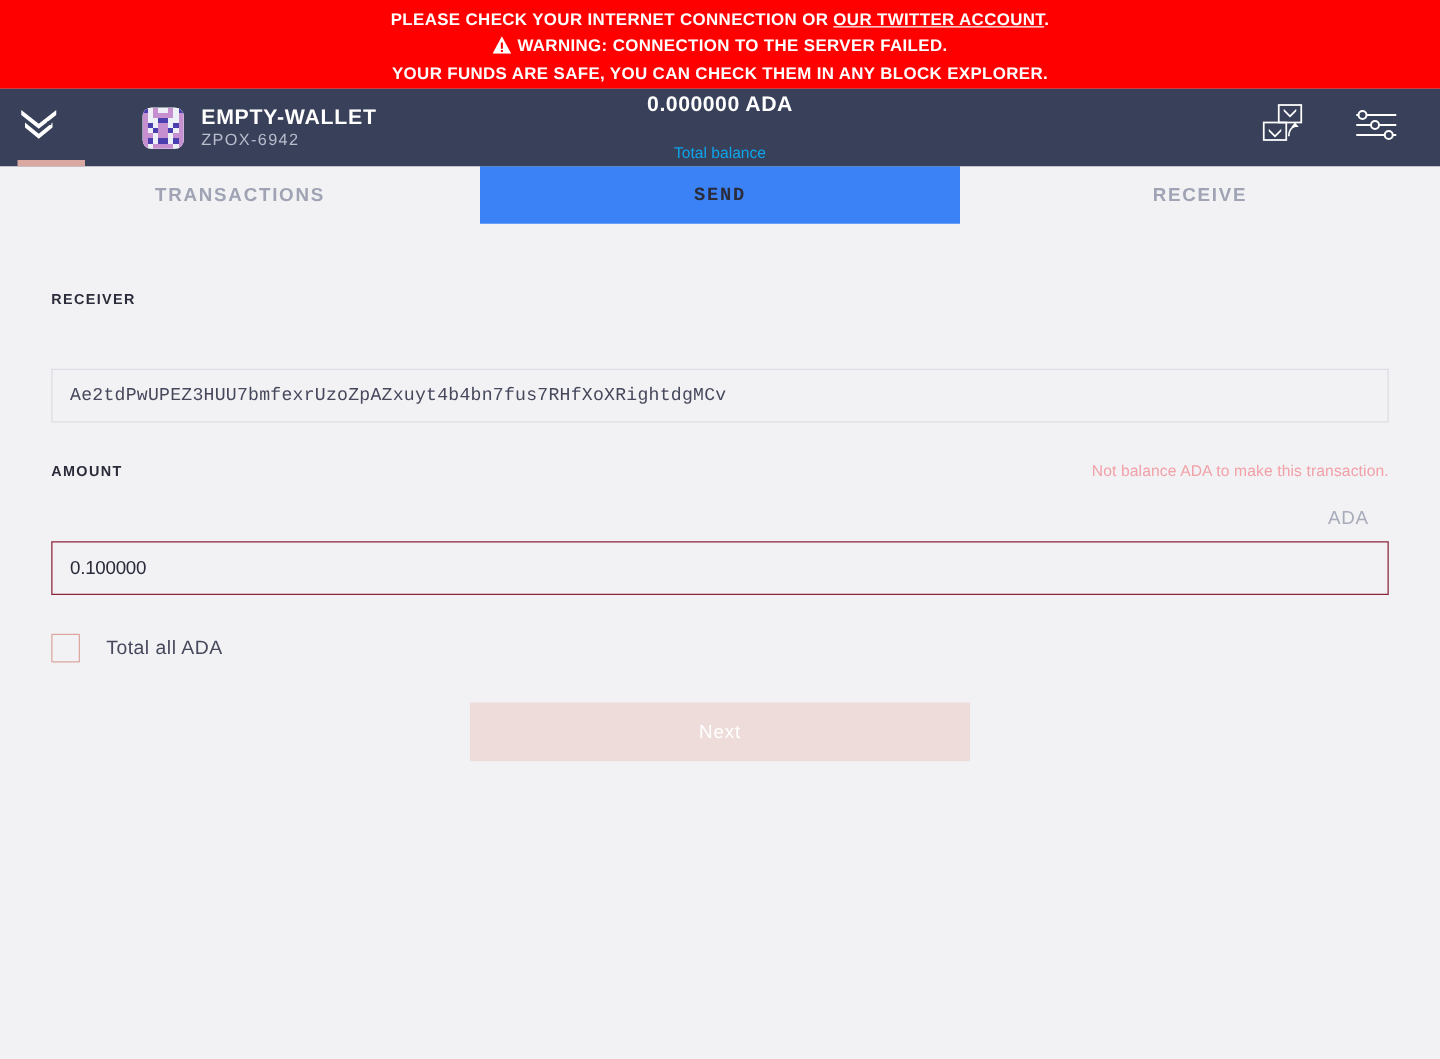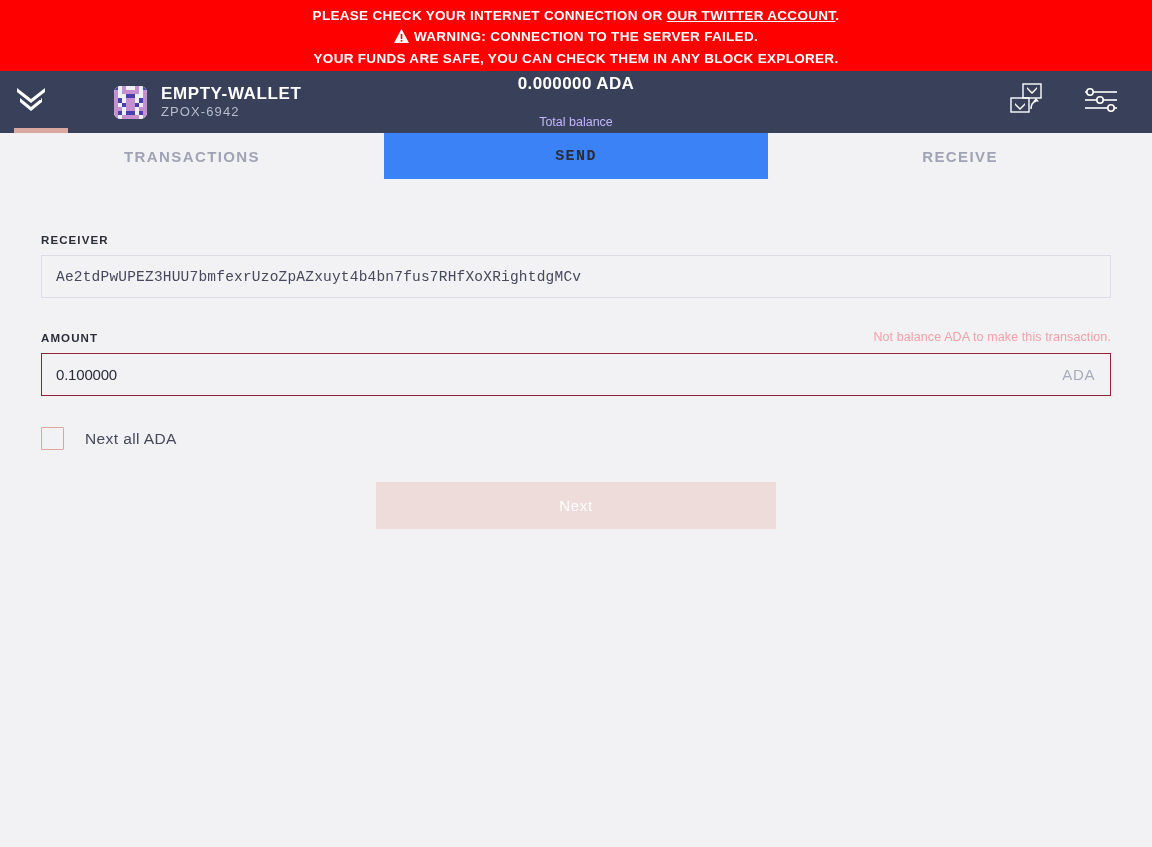--- a/index.html
+++ b/index.html
@@ -100,21 +100,21 @@
     pointer-events: none;
   }
   .balance-amount {
     color: #ffffff;
     font-size: 17px;
     font-weight: 700;
     letter-spacing: 0.4px;
     line-height: 20px;
   }
   .balance-label {
-    color: #c4b5fd;
+    color: #0ea5e9;
     font-size: 12.5px;
     line-height: 16px;
     margin-top: 20px;
   }
   .topbar-actions {
     margin-left: auto;
     display: flex;
     align-items: center;
     gap: 28px;
     padding-right: 28px;
@@ -192,20 +192,21 @@
     width: 100%;
     height: 43px;
     background: #f2f2f4;
     border: 1px solid #dcdde4;
     color: #46485c;
     font-family: "Liberation Mono", monospace;
     font-size: 14.5px;
     padding: 0 14px;
     letter-spacing: 0.2px;
     outline: none;
+    margin-top: 40px;
   }
   .input-wrap.error .text-input {
     border: 1px solid #8d2438;
     font-family: "Liberation Sans", sans-serif;
     font-size: 15px;
     letter-spacing: -0.2px;
     color: #2b2c3a;
   }
   .input-suffix {
     position: absolute;
@@ -387,21 +388,21 @@
         <span class="field-error">Not balance ADA to make this transaction.</span>
       </div>
       <div class="input-wrap error">
         <input class="text-input" type="text" value="0.100000" style="">
         <span class="input-suffix">ADA</span>
       </div>
     </div>
 
     <div class="checkbox-row">
       <span class="checkbox-box"></span>
-      <span class="checkbox-label">Next all ADA</span>
+      <span class="checkbox-label">Total all ADA</span>
     </div>
 
     <div class="button-row">
       <button class="next-button" disabled="">Next</button>
     </div>
 
   </div>
 </div>
 
 </body></html>

